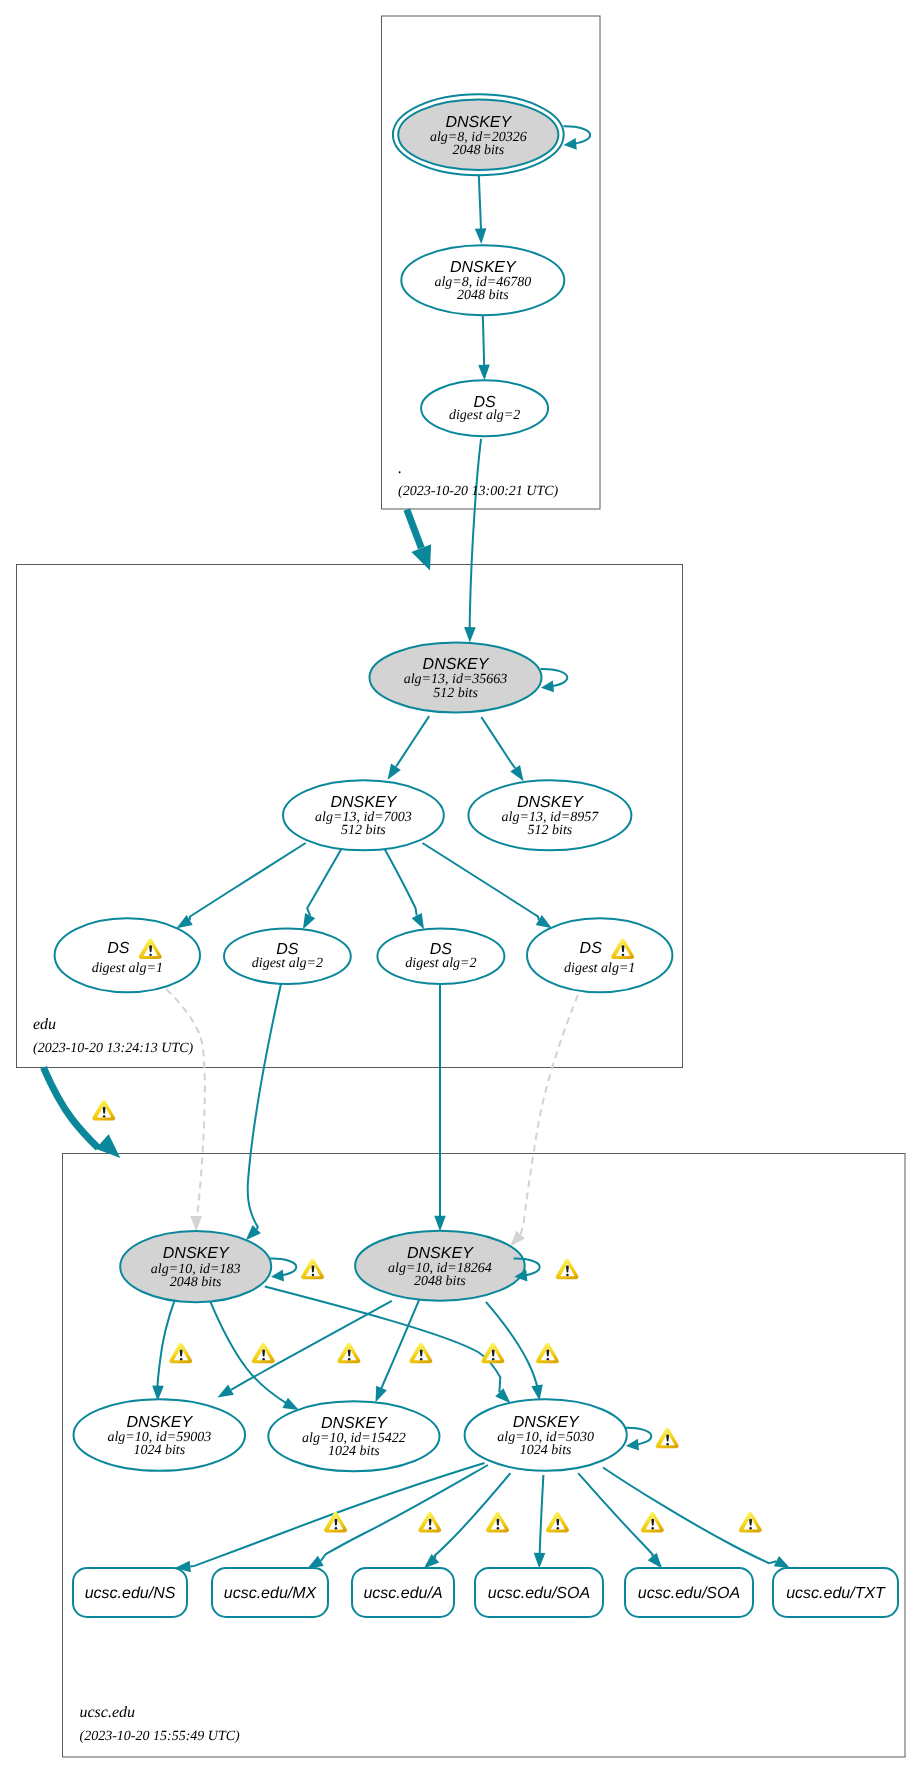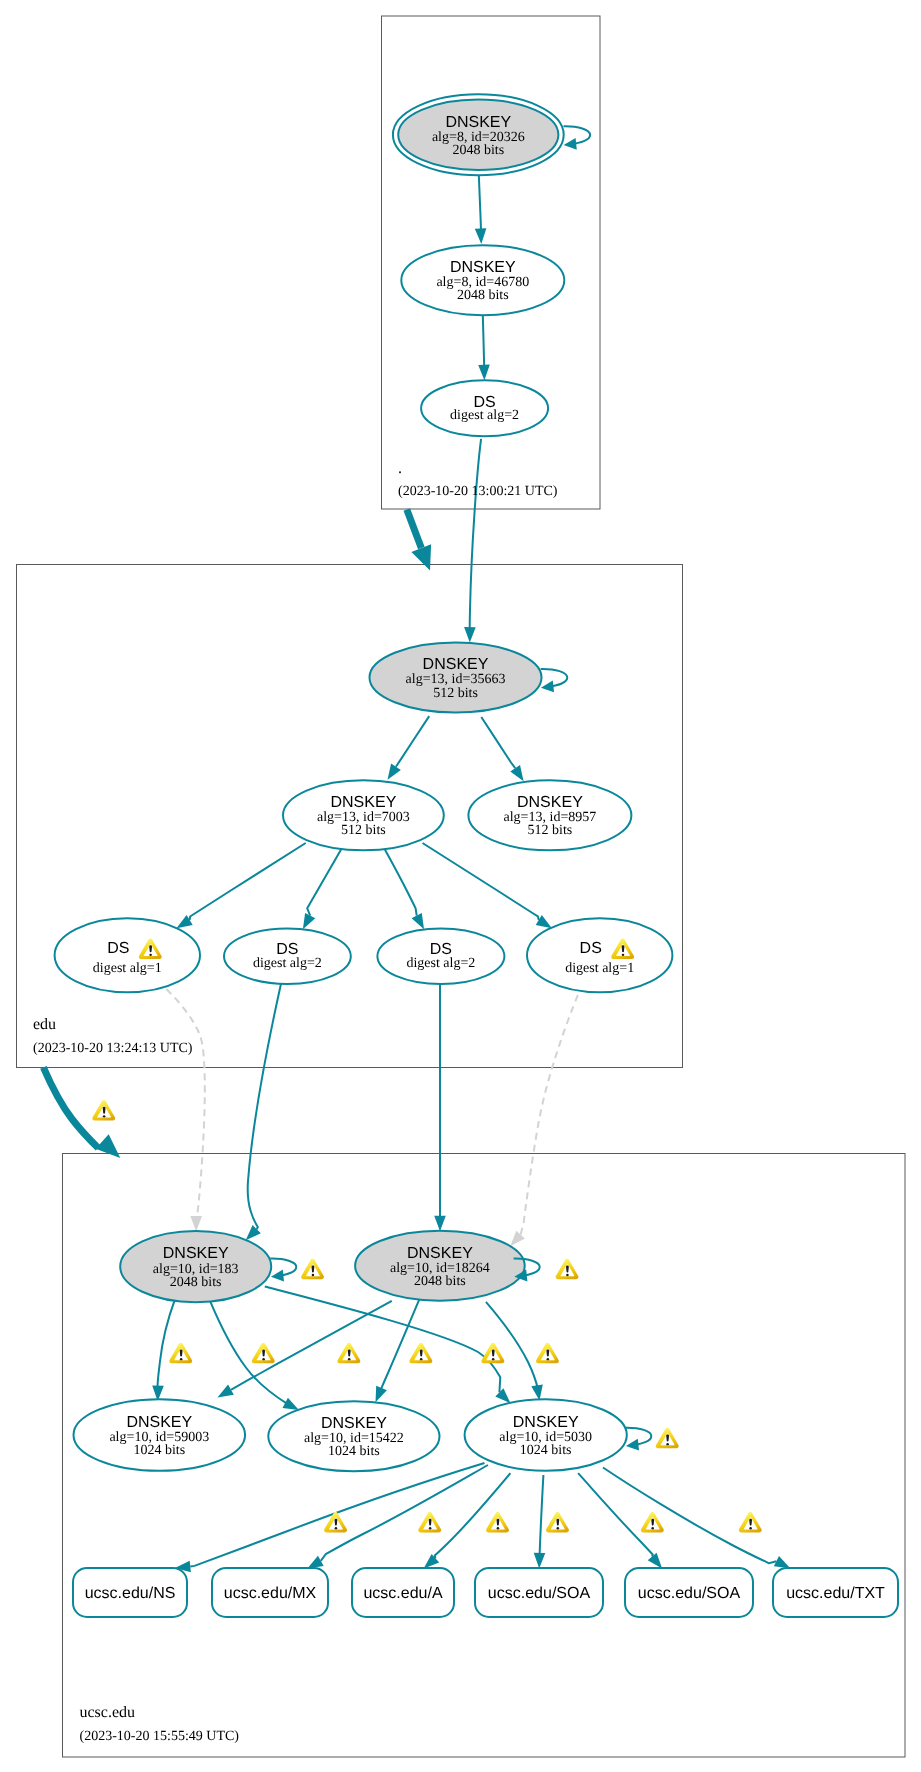--- a/index.html
+++ b/index.html
@@ -1,19 +1,19 @@
 <!DOCTYPE html>
 <html><head>
 <meta charset="utf-8">
 <title>DNSSEC Authentication Chain</title>
 <style>
   html,body{margin:0;padding:0;background:#ffffff;-webkit-font-smoothing:antialiased;}
   text{-webkit-font-smoothing:antialiased;text-rendering:geometricPrecision;}
   body{width:921px;height:1772px;overflow:hidden;font-family:"Liberation Sans",sans-serif;}
-  #stage{position:relative;width:812px;height:1772px;background:#fff;}
+  #stage{position:relative;width:812px;height:1772px;background:#fff;font-style:italic;}
   svg#graph{display:block;position:absolute;left:0;top:0;}
   text{white-space:pre;}
   .zbox{fill:none;stroke:#5a5a5a;stroke-width:1;}
   .zname{font-family:"Liberation Serif",serif;font-size:16px;fill:#000;}
   .zts{font-family:"Liberation Serif",serif;font-size:14px;fill:#000;}
   .nlab1{font-family:"Liberation Sans",sans-serif;font-size:16px;fill:#000;text-anchor:middle;}
   .nlab2{font-family:"Liberation Serif",serif;font-size:14px;fill:#000;text-anchor:middle;}
   .ell{stroke:#0a879a;stroke-width:2;}
   .ell-fill{fill:#d3d3d3;}
   .ell-none{fill:#ffffff;}

